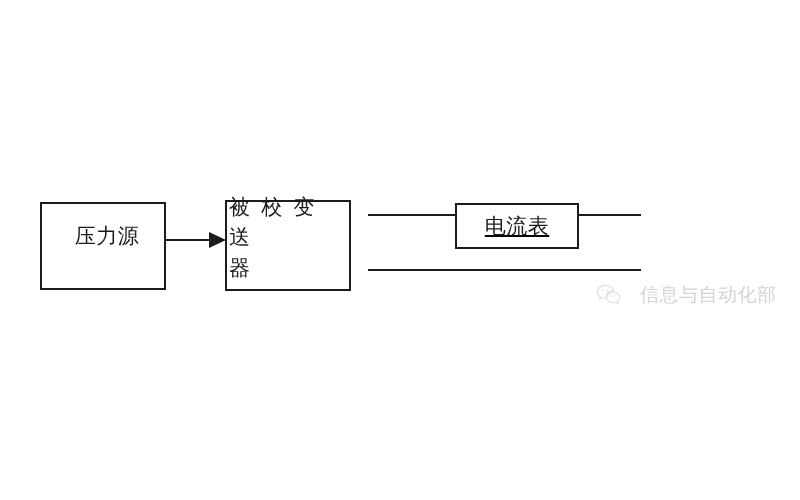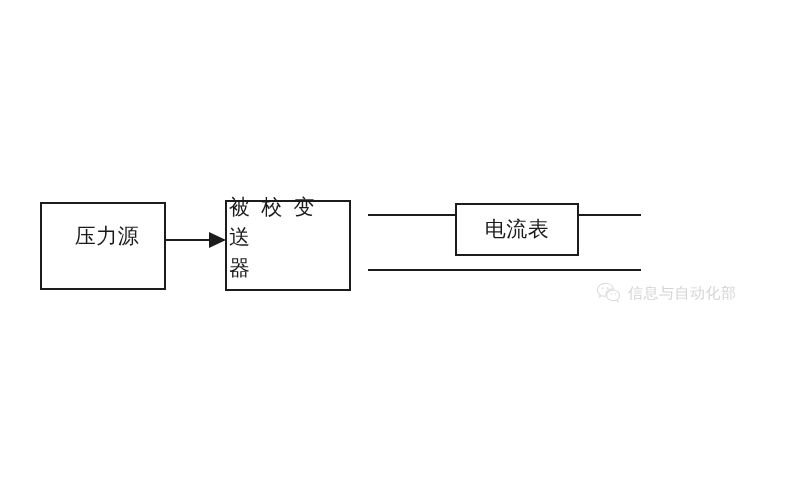--- a/index.html
+++ b/index.html
@@ -49,21 +49,21 @@
   #node-transmitter {
     left: 225px; top: 200px; width: 126px; height: 91px;
   }
   #node-transmitter .node-label {
     text-align: left;
     width: 118px;
     transform: translateY(-8px);
     letter-spacing: 3px;
   }
   #node-ammeter {
-    left: 455px; top: 203px; width: 124px; height: 53px;
+    left: 455px; top: 203px; width: 124px; height: 46px; text-decoration: underline;
   }
   #node-power-24v {
     left: 640px; top: 200px; width: 120px; height: 91px;
   }
   #node-power-24v .node-label {
     text-align: left;
     width: 100px;
     transform: translateY(-8px);
   }
 
@@ -110,24 +110,25 @@
     display: flex;
     align-items: center;
     gap: 6px;
     z-index: 4;
     opacity: 0.58;
     pointer-events: none;
   }
   #watermark-logo { display: block; }
   #watermark-text {
     color: #b4b4b4;
-    font-size: 15px;
+    font-size: 19px;
     letter-spacing: 0.5px;
     font-family: "Liberation Sans", "DejaVu Sans", sans-serif;
     white-space: nowrap;
+    margin-left: 12px;
   }
 </style>
 </head>
 <body>
 
 <div id="canvas">
 
   <div class="wire wire-h" id="wire-source-to-transmitter"></div>
   <div id="arrowhead-transmitter-in"></div>
 

